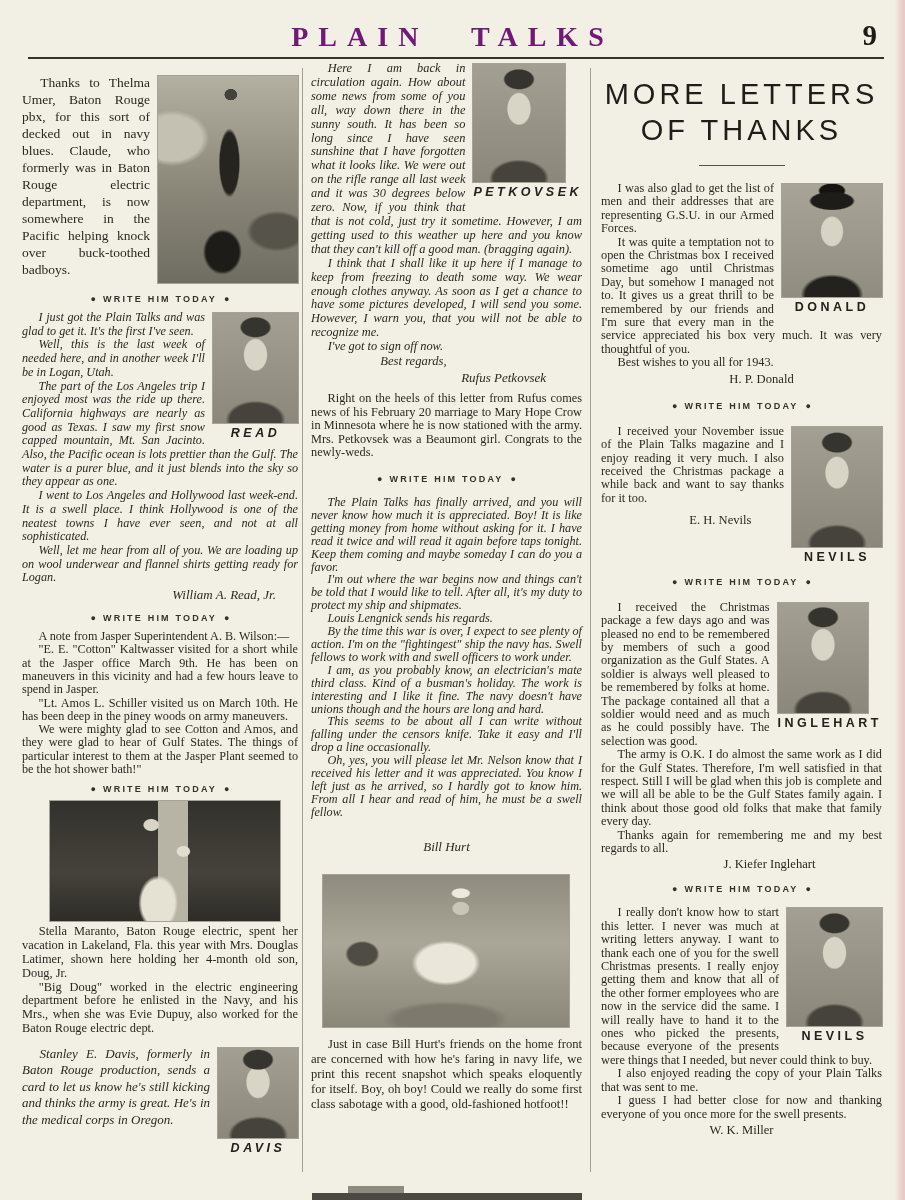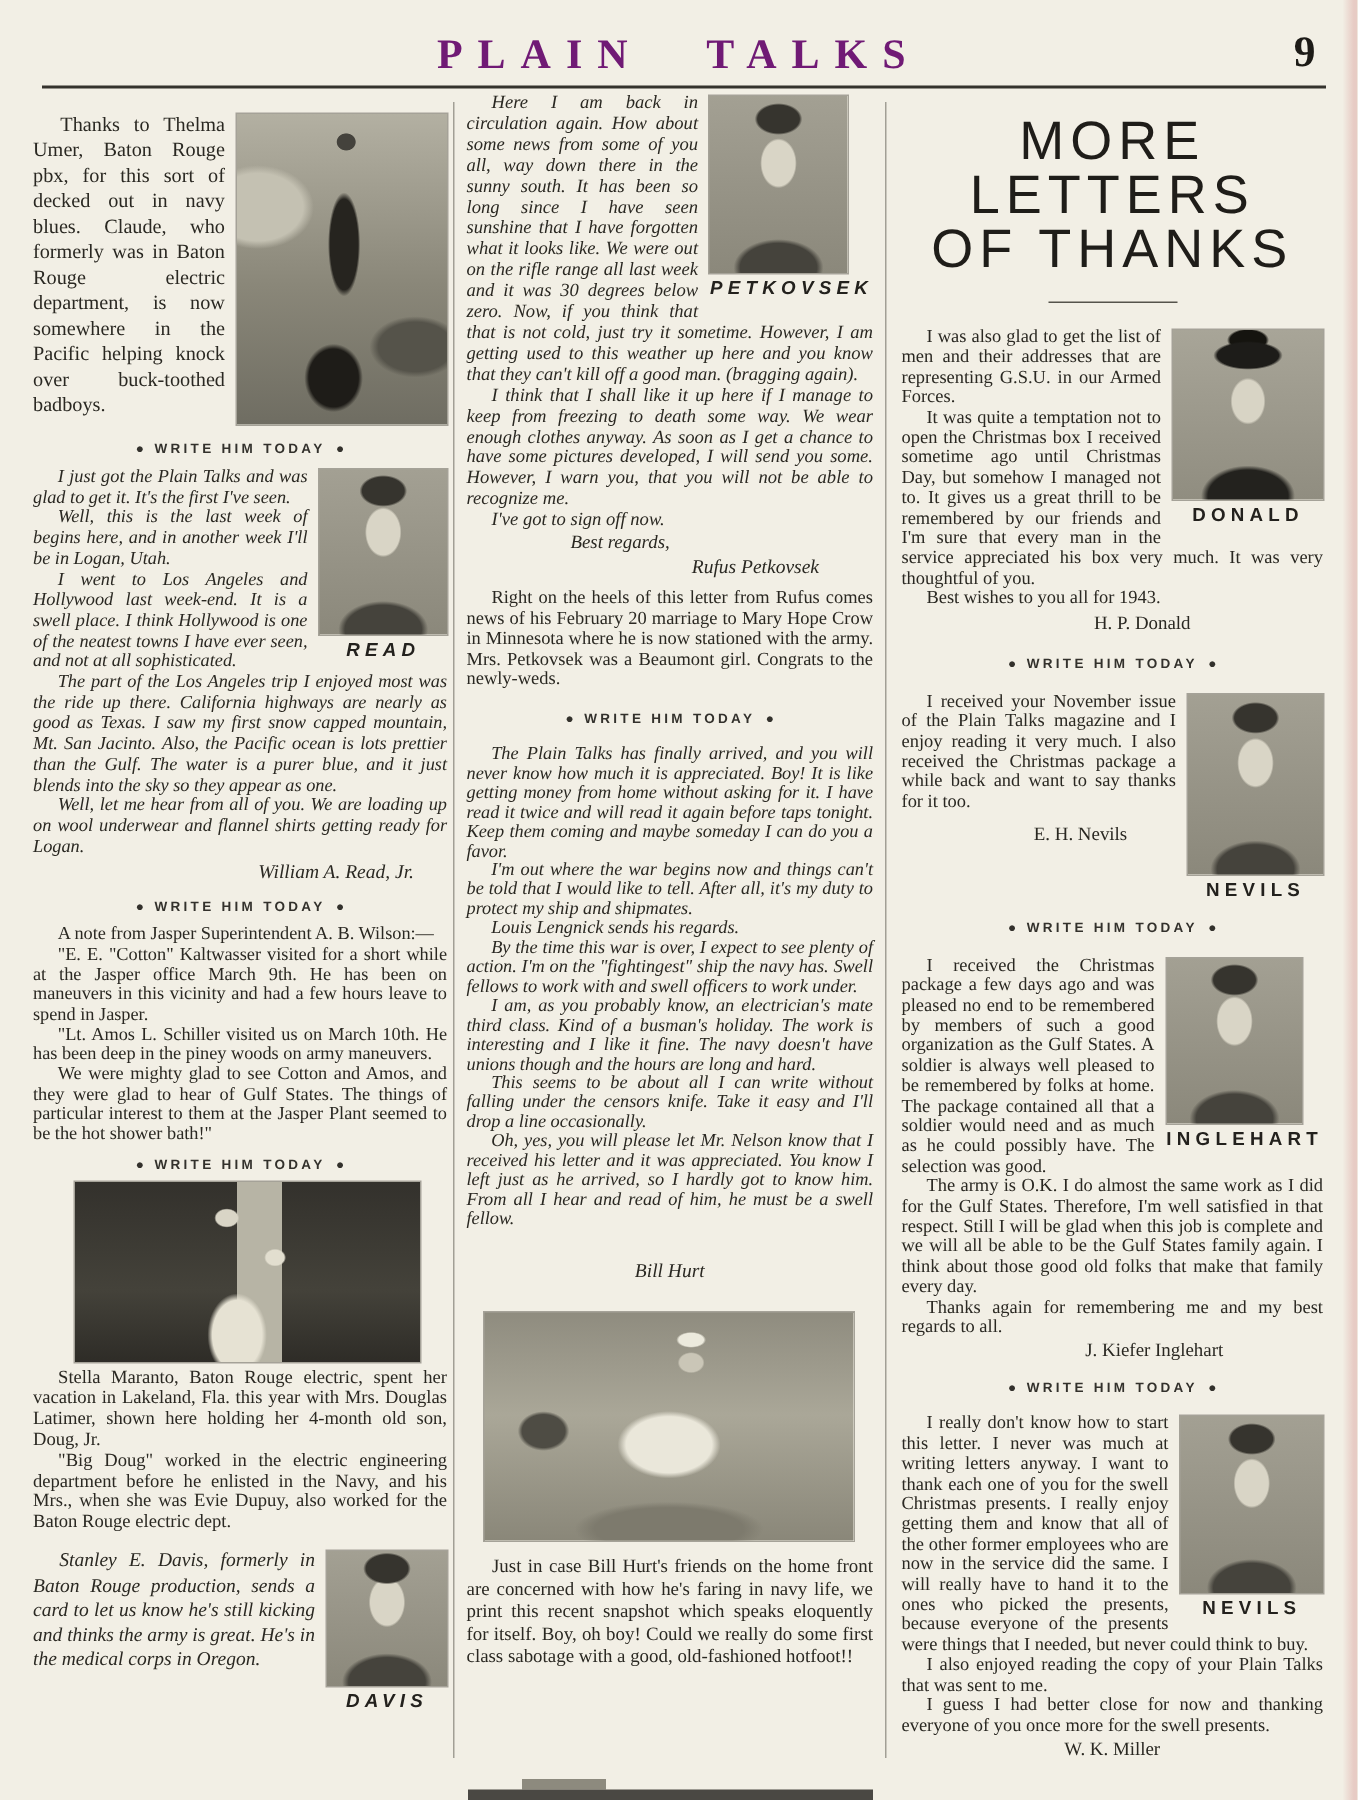--- a/index.html
+++ b/index.html
@@ -85,21 +85,21 @@
   .closing-pet{margin:0;text-indent:5.5em;font-size:12.6px;line-height:14px;}
   .sig-pet{text-align:right;padding-right:36px;font-size:13px;}
   .sig-hurt{text-align:center;margin:20px 0 4px;font-size:13px;}
   .sig-c3{font-size:12.6px;}
   .sig-donald{text-align:center;padding-left:40px;}
   .sig-nevils{text-indent:7em;text-align:left;}
   .sig-ingle{text-align:center;padding-left:56px;}
   .sig-miller{text-align:center;}
   
   .heading{text-align:center;font-family:"Liberation Sans",sans-serif;font-weight:500;
-    font-size:36px;letter-spacing:4px;line-height:36px;color:#1f1d19;margin-top:4px;}
+    font-size:29px;letter-spacing:4px;line-height:36px;color:#1f1d19;margin-top:4px;}
   .heading-rule{width:86px;height:1px;background:#55534b;margin:17px auto 16px;}
   .clear{clear:both;}
   
   .bottom-bar{position:absolute;left:312px;top:1193px;width:270px;height:7px;background:#4a4843;}
   .bottom-blob{position:absolute;left:348px;top:1186px;width:56px;height:7px;background:#8d8a7e;}
   .edge-strip{position:absolute;right:0;top:0;width:10px;height:1200px;
     background:linear-gradient(90deg, rgba(231,203,196,0) 0%, #e7cbc4 75%);}
 </style>
 </head>
 <body>
@@ -125,23 +125,23 @@
     <div class="marker">
       <span class="b">●</span><span>WRITE HIM TODAY</span><span class="b">●</span>
     </div>
 
     <div class="hand">
       <div class="pcard">
         <div class="photo ph-portrait ph-read"></div>
         <div class="plabel">READ</div>
       </div>
       <p class="p read-p">I just got the Plain Talks and was glad to get it. It's the first I've seen.</p>
-      <p class="p read-p">Well, this is the last week of begins here, and in another week I'll be in Logan, Utah.</p>
+      <p class="p read-p">Well, this is the last week of needed here, and in another week I'll be in Logan, Utah.</p>
+      <p class="p read-p">The part of the Los Angeles trip I enjoyed most was the ride up there. California highways are nearly as good as Texas. I saw my first snow capped mountain, Mt. San Jacinto. Also, the Pacific ocean is lots prettier than the Gulf. The water is a purer blue, and it just blends into the sky so they appear as one.</p>
       <p class="p read-p">I went to Los Angeles and Hollywood last week-end. It is a swell place. I think Hollywood is one of the neatest towns I have ever seen, and not at all sophisticated.</p>
-      <p class="p read-p">The part of the Los Angeles trip I enjoyed most was the ride up there. California highways are nearly as good as Texas. I saw my first snow capped mountain, Mt. San Jacinto. Also, the Pacific ocean is lots prettier than the Gulf. The water is a purer blue, and it just blends into the sky so they appear as one.</p>
       <p class="p read-p">Well, let me hear from all of you. We are loading up on wool underwear and flannel shirts getting ready for Logan.</p>
       <div class="sig sig-read">William A. Read, Jr.</div>
       <div class="clear"></div>
     </div>
 
     <div class="marker">
       <span class="b">●</span><span>WRITE HIM TODAY</span><span class="b">●</span>
     </div>
 
     <div>

